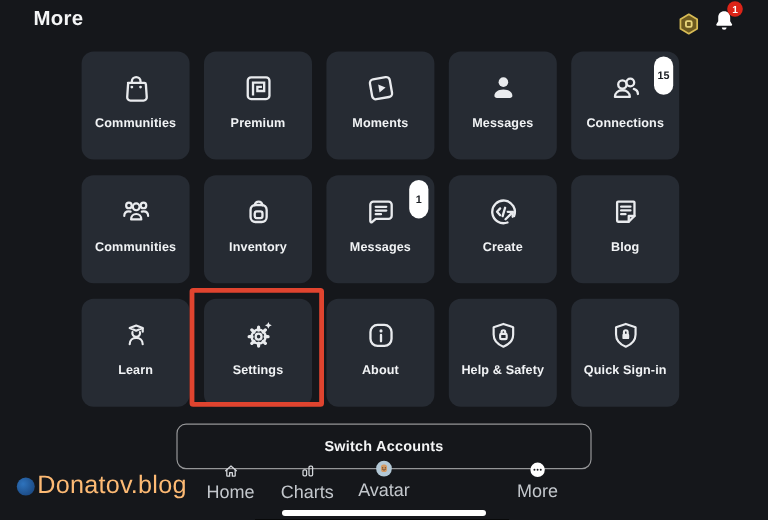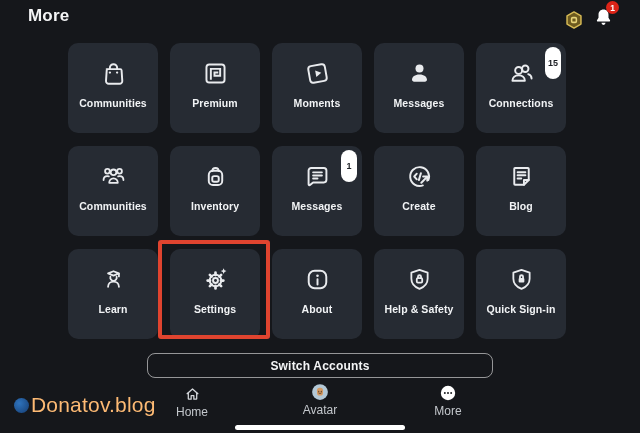--- a/index.html
+++ b/index.html
@@ -41,32 +41,32 @@
     position:absolute; top:4px; right:5px; min-width:16px; height:16px;
     padding:16px 2px; background:#fff; border-radius:9px; color:#1c1f24;
     font-size:9px; font-weight:700; display:flex; align-items:center; justify-content:center;
   }
   .highlight-box {
     position:absolute; left:158px; top:240px; width:112px; height:99px;
     border:4px solid #e0442f; border-radius:3px; pointer-events:none;
   }
   
   .switch-btn {
-    position:absolute; left:147px; top:353px; width:346px; height:25px;
+    position:absolute; left:147px; top:353px; width:346px; height:38px;
     border:1px solid rgba(255,255,255,.55); border-radius:8px;
     background:transparent; color:#f4f5f6; font-size:12px; font-weight:700;
     display:flex; align-items:center; justify-content:center; cursor:pointer;
     font-family:"Liberation Sans", sans-serif; letter-spacing:.2px;
   }
   
   .nav-item {
     position:absolute; top:385px; width:60px; height:34px;
     display:flex; flex-direction:column; align-items:center; cursor:pointer;
   }
-  .nav-label { margin-top:2px; color:#c3c7cc; font-size:12px; font-weight:500; }
+  .nav-label { margin-top:2px; color:#c3c7cc; font-size:15px; font-weight:500; }
   .home-indicator {
     position:absolute; left:235px; top:425px; width:170px; height:4.5px;
     background:#fff; border-radius:3px;
   }
   
   .watermark {
     position:absolute; left:14px; top:393px; display:flex; align-items:center;
   }
   .watermark-globe {
     width:15px; height:15px; border-radius:50%;
@@ -252,20 +252,27 @@
   <button class="switch-btn">Switch Accounts</button>
 
   <div class="nav-item" style="left:162px;">
     <svg width="19" height="19" viewBox="0 0 24 24" fill="none" stroke="#d4d7db" stroke-width="1.7" stroke-linecap="round" stroke-linejoin="round">
       <path d="M4.8 11.6 L12 5.2 l7.2 6.4"></path>
       <path d="M6.4 10.4 v8 a.5.5 0 0 0 .5 .5 h3.3 v-4.6 h3.6 v4.6 h3.3 a.5.5 0 0 0 .5 -.5 v-8"></path>
     </svg>
     <div class="nav-label">Home</div>
   </div>
 
+  <div class="nav-item" style="left:226px;">
+    <svg width="19" height="19" viewBox="0 0 24 24" fill="none" stroke="#d4d7db" stroke-width="1.7" stroke-linejoin="round">
+      <rect x="5.6" y="10.4" width="4.8" height="8.2" rx="1.5"></rect>
+      <rect x="13.6" y="5.4" width="4.8" height="13.2" rx="1.5"></rect>
+    </svg>
+    <div class="nav-label">Charts</div>
+  </div>
 
   <div class="nav-item" style="left:290px; top:383px;">
     <svg width="22" height="22" viewBox="0 0 24 24">
       <circle cx="12" cy="12" r="10.5" fill="#b3c8d6"></circle>
       <clipPath id="avclip">
           <circle cx="12" cy="12" r="10.5"></circle>
         </clipPath>
       <g clip-path="url(#avclip)">
         <rect x="8" y="6.4" width="8" height="10.2" rx="3.4" fill="#d49a63"></rect>
         <circle cx="10.3" cy="11" r=".8" fill="#33241a"></circle>

